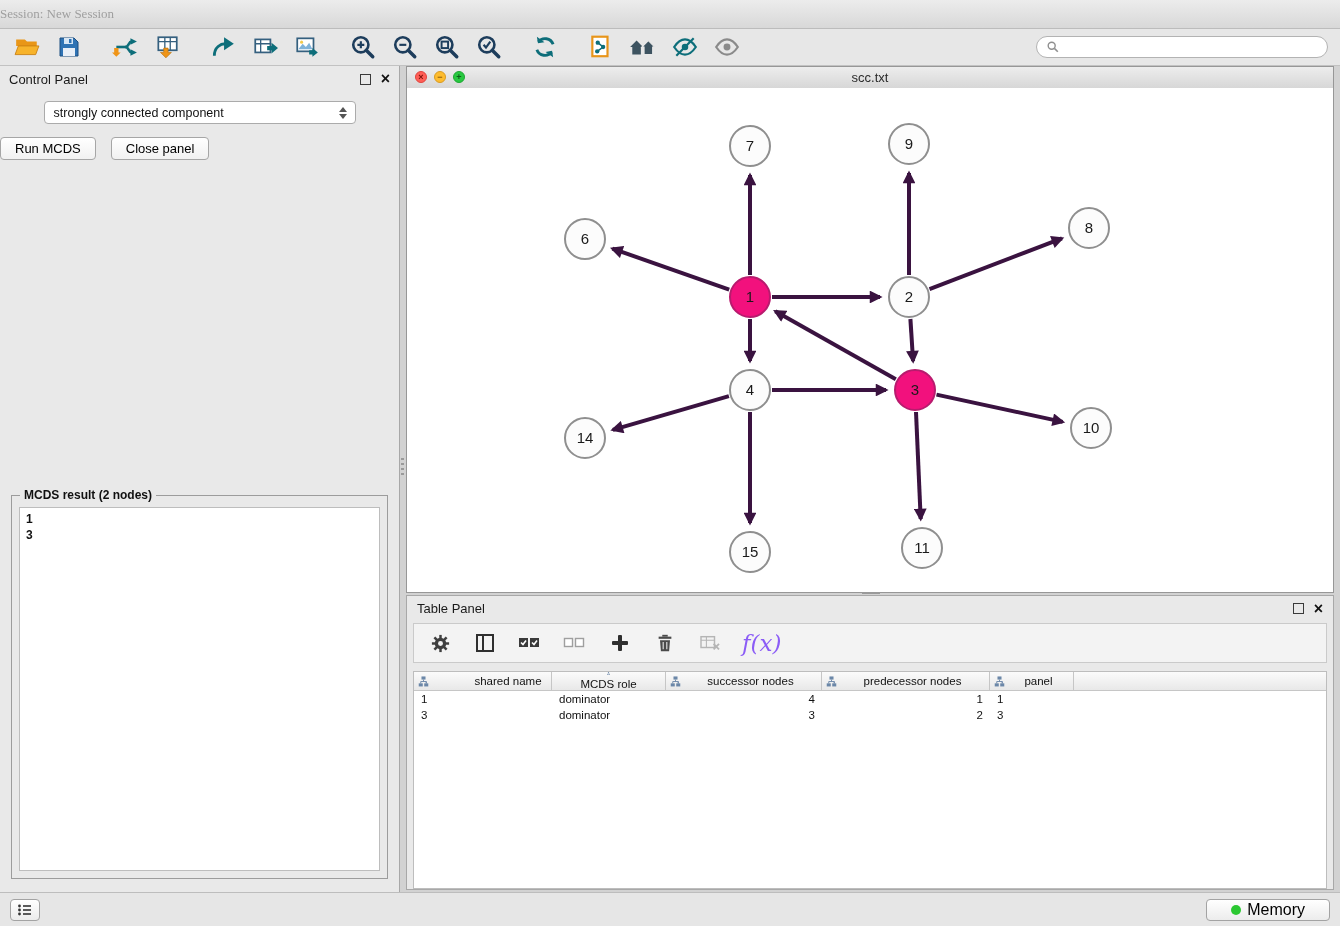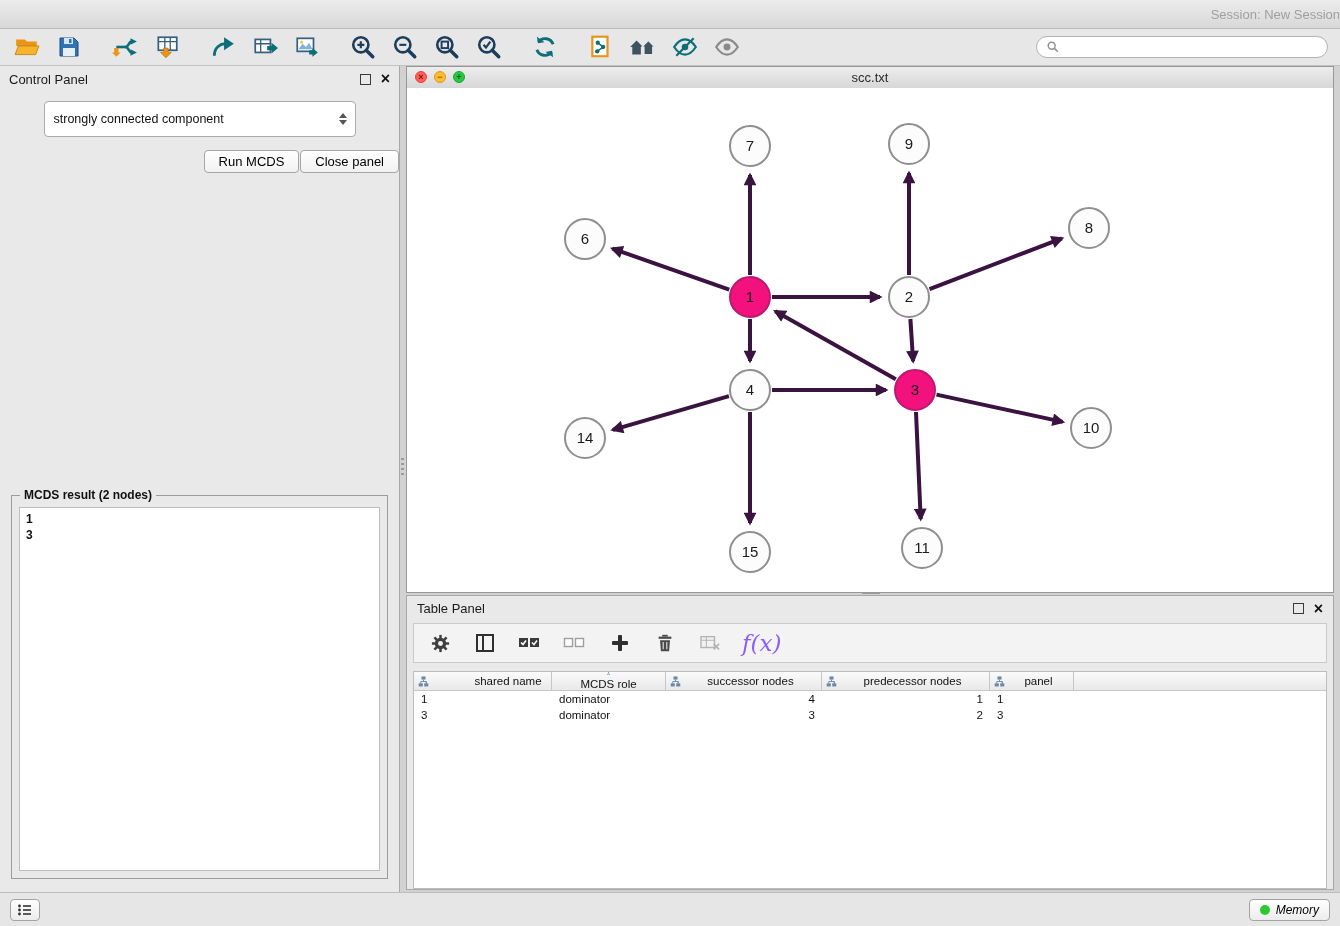--- a/index.html
+++ b/index.html
@@ -6,21 +6,21 @@
   body {
     width:1340px; height:926px; position:relative; overflow:hidden;
     background:#d2d2d2; font-family:"Liberation Sans", sans-serif; color:#111;
     -webkit-font-smoothing:antialiased;
   }
   button { font-family:"Liberation Sans", sans-serif; }
 
   
   .titlebar { position:absolute; top:0; left:0; right:0; height:28px;
     background:linear-gradient(#ececec,#d8d8d8); border-bottom:1px solid #bcbcbc;
-    display:flex; align-items:center; justify-content:flex-end; }
+    display:flex; align-items:center; justify-content:flex-start;font-family:Liberation Serif, serif; }
   .titlebar-text { font-size:13px; color:#9f9f9f; }
 
   
   .toolbar { position:absolute; top:29px; left:0; right:0; height:37px;
     background:#e7e7e7; border-bottom:1px solid #c2c2c2;
     display:flex; align-items:center; padding:0 12px; box-sizing:border-box; }
   .tb-group { display:flex; align-items:center; gap:12px; margin-right:26px; }
   .tb { background:none; border:none; padding:0; width:30px; height:30px;
     display:flex; align-items:center; justify-content:center; cursor:pointer; }
   .search { margin-left:auto; width:292px; height:22px; border:1px solid #b3b3b3;
@@ -36,28 +36,28 @@
   .panel-btns { display:flex; align-items:center; gap:10px; }
   .float-icon { width:9px; height:9px; border:1.5px solid #3a3a3a; display:inline-block; cursor:pointer; }
   .close-x { font-size:16px; font-weight:bold; color:#111; cursor:pointer; line-height:14px; }
   .cp-tabs { display:flex; justify-content:center; margin-top:2px; }
   .cp-tab, .tp-tab { font-size:12.5px; padding:3px 12px; background:#fdfdfd;
     border:1px solid #b4b4b4; border-right:none; color:#111; cursor:pointer; }
   .cp-tab:first-child, .tp-tab:first-child { border-radius:4px 0 0 4px; }
   .cp-tab:last-child, .tp-tab:last-child { border-right:1px solid #b4b4b4; border-radius:0 4px 4px 0; }
   .cp-tab.active, .tp-tab.active { background:#d4d4d4; color:#999; }
   .opt-label { text-align:center; font-size:13px; margin-top:24px; }
-  .criterion-select { width:312px; margin:9px auto 0; height:36px; background:#fff;
+  .criterion-select { width:312px; margin:9px auto 0; height:23px; background:#fff;
     border:1px solid #ababab; border-radius:4px; display:flex; align-items:center;
     justify-content:space-between; padding:0 5px 0 9px; box-sizing:border-box;
     font-size:12.5px; cursor:pointer; }
   .stepper { display:flex; flex-direction:column; gap:2px; align-items:center; width:13px; }
   .stepper .up { width:0; height:0; border-left:4px solid transparent; border-right:4px solid transparent; border-bottom:5px solid #555; }
   .stepper .down { width:0; height:0; border-left:4px solid transparent; border-right:4px solid transparent; border-top:5px solid #555; }
-  .cp-buttons { display:flex; justify-content:flex-end; gap:1px; margin-top:13px; }
+  .cp-buttons { display:flex; justify-content:flex-start; gap:15px; margin-top:13px; }
   .cp-buttons button { font-size:13px; padding:3px 14px; background:linear-gradient(#ffffff,#f1f1f1);
     border:1px solid #a6a6a6; border-radius:4px; cursor:pointer; }
   .result-group { position:absolute; left:11px; right:11px; top:429px; bottom:13px; border:1px solid #9c9c9c;font-weight:bold; }
   .legend { position:absolute; top:-8px; left:8px; background:#e9e9e9; padding:0 4px; font-size:12px; }
   .result-text { position:absolute; left:7px; right:7px; top:11px; bottom:7px;
     background:#fff; border:1px solid #bdbdbd; padding:3px 6px; font-size:12px;
     line-height:16px; white-space:pre; overflow:auto; }
 
   
   .network-window { position:absolute; left:406px; top:66px; width:928px; height:527px;
@@ -103,21 +103,21 @@
   .h-splitter::after { content:""; position:absolute; left:456px; top:0; width:18px; height:2px; background:#9a9a9a; }
 
   
   .statusbar { position:absolute; left:0; right:0; bottom:0; height:34px; background:#e6e6e6;
     border-top:1px solid #bdbdbd; display:flex; align-items:center;
     justify-content:space-between; padding:0 10px; box-sizing:border-box; }
   .panel-menu-button { width:30px; height:22px; border:1px solid #a3a3a3; border-radius:4px;
     background:linear-gradient(#ffffff,#ececec); display:flex; align-items:center; justify-content:center; cursor:pointer; }
   .memory-btn { height:22px; border:1px solid #a3a3a3; border-radius:4px;
     background:linear-gradient(#ffffff,#ececec); display:flex; align-items:center;
-    gap:6px; padding:0 10px; font-size:12px; cursor:pointer;font-style:italic; }
+    gap:6px; padding:0 24px; font-size:16px; cursor:pointer; }
   .dot { width:10px; height:10px; border-radius:50%; background:#2bc832; }
 </style>
 </head>
 <body>
 
 <div class="titlebar">
   <span class="titlebar-text">Session: New Session</span>
 </div>
 
 <div class="toolbar">

